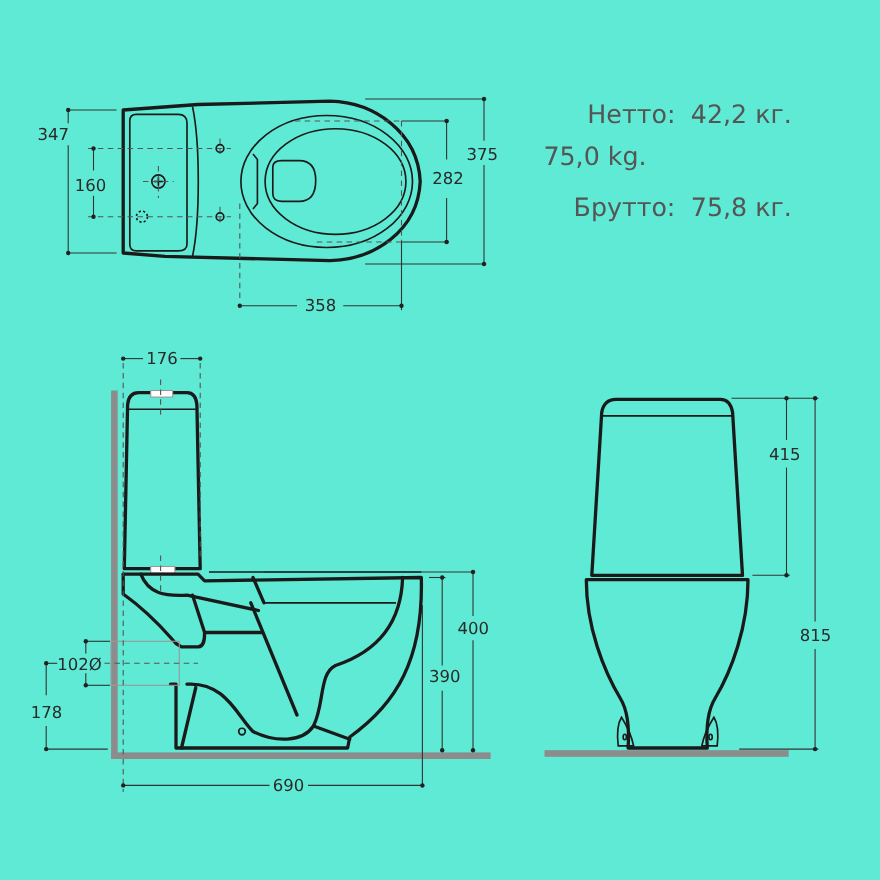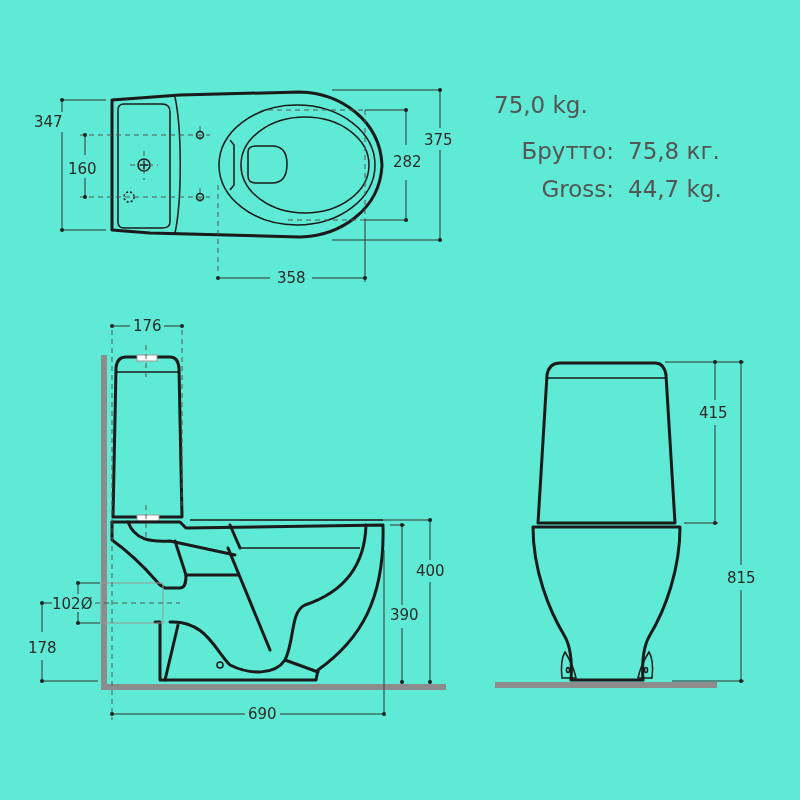--- a/index.html
+++ b/index.html
@@ -206,25 +206,25 @@
     <circle class="tick" cx="741" cy="362" r="2"></circle>
         <circle class="tick" cx="741" cy="681" r="2"></circle>
 
     <text class="dim-text" x="699" y="418">415</text>
     <text class="dim-text" x="727" y="583">815</text>
   </g>
 </svg>
 
 <div class="weights">
   <div class="wrow">
+    <span class="wlabel">Нетто:</span>
+    <span class="wval">42,2  кг.</span>
+  </div>
+  <div class="wrow">
     <span class="wval">75,0 kg.</span>
   </div>
   <div class="wrow gap">
     <span class="wlabel">Брутто:</span>
     <span class="wval">75,8 кг.</span>
   </div>
-  <div class="wrow">
-    <span class="wlabel">Gross:</span>
-    <span class="wval">44,7 kg.</span>
-  </div>
 </div>
 
 </div>
 
 </body></html>

